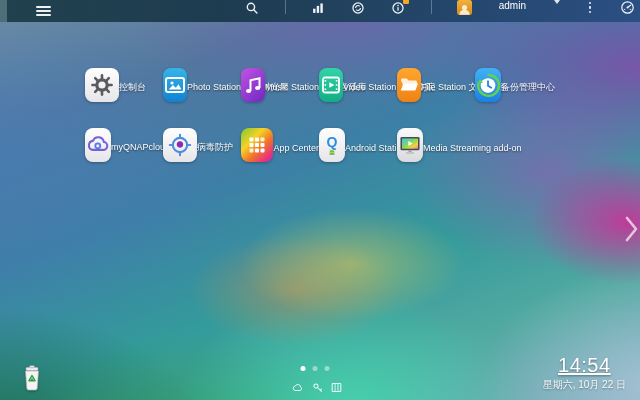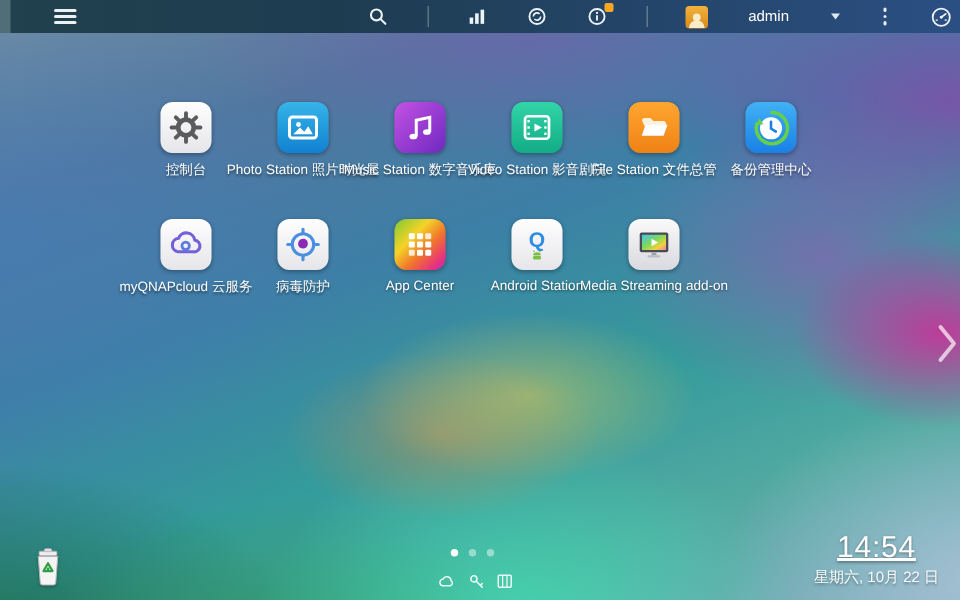--- a/index.html
+++ b/index.html
@@ -8,21 +8,21 @@
 
   
   .topbar {
     position:absolute; top:0; left:0; right:0; height:22px;
     background:linear-gradient(90deg,#22414e 0%,#1e3c50 35%,#24466b 70%,#2b4f83 100%);
     display:flex; align-items:center; z-index:5;
   }
   .topbar-left-strip { position:absolute; left:0; top:0; width:7px; height:22px; background:rgba(190,215,220,.30); }
   .hamburger { position:absolute; left:36px; top:4px; width:15px; height:14px; display:flex; flex-direction:column; justify-content:center; gap:2px; cursor:pointer; }
   .hamburger span { display:block; height:2px; background:#eaf2f2; border-radius:1px; }
-  .topbar-right { position:absolute; right:5px; top:0; height:22px; display:flex; align-items:center; gap:25px; }
+  .topbar-right { position:absolute; right:5px; top:0; height:22px; display:flex; align-items:flex-start; gap:25px; }
   .tb-icon { width:15px; height:15px; display:flex; align-items:center; justify-content:center; position:relative; cursor:pointer; }
   .tb-sep { width:1px; height:14px; background:rgba(255,255,255,.28); }
   .badge { position:absolute; top:-2px; right:-3px; width:6px; height:6px; background:#f5a623; border-radius:1.5px; }
   .avatar { width:15px; height:15px; border-radius:2.5px; background:linear-gradient(#f2b23c,#d8881a); display:flex; align-items:flex-end; justify-content:center; overflow:hidden; }
   .admin-label { color:#fff; font-size:10px; margin-left:2px; }
   .caret-down { width:0; height:0; border-left:3.5px solid transparent; border-right:3.5px solid transparent; border-top:4px solid #dfe8ee; margin-left:3px; }
   .dots-v { display:flex; flex-direction:column; gap:2px; align-items:center; width:10px; }
   .dots-v i { width:2.5px; height:2.5px; border-radius:50%; background:#e8eef2; }
 
   
@@ -38,21 +38,21 @@
       radial-gradient(240px 150px at 55% 102%, rgba(60,225,175,.7), transparent 75%),
       radial-gradient(210px 130px at 30% 108%, rgba(40,150,90,.75), transparent 75%),
       radial-gradient(260px 170px at 0% 112%, rgba(25,95,60,.85), transparent 80%),
       radial-gradient(230px 160px at 102% 96%, rgba(185,205,225,.65), transparent 75%),
       radial-gradient(320px 220px at 0% 35%, rgba(70,125,185,.6), transparent 75%),
       linear-gradient(160deg,#6d8ba3 0%,#52779f 18%,#3d7fa6 40%,#349b9b 62%,#52a9a2 80%,#7fa9bb 100%);
   }
 
   
   .apps { position:absolute; left:85px; top:46px; display:grid; grid-template-columns:repeat(6,78px); row-gap:26px; }
-  .app { display:flex; flex-direction:column; align-items:center; cursor:pointer; }
+  .app { display:flex; flex-direction:row; align-items:center; cursor:pointer; }
   .tile { width:34px; height:34px; border-radius:8px; box-shadow:0 1px 3px rgba(0,0,0,.3); display:flex; align-items:center; justify-content:center; }
   .t-white  { background:linear-gradient(#fefefe,#e6e6ea); }
   .t-photo  { background:linear-gradient(#36b4e8,#1181d2); }
   .t-music  { background:linear-gradient(135deg,#c452e4,#6e28c0); }
   .t-video  { background:linear-gradient(#32d4a8,#12ac86); }
   .t-file   { background:linear-gradient(#ffa630,#ef8214); }
   .t-backup { background:linear-gradient(#41b1f5,#1a80e6); }
   .t-appc   { background:linear-gradient(135deg,#7dc832 0%,#f5d327 35%,#f0762b 60%,#e8327d 85%,#b92bc0 100%); }
   .t-media  { background:linear-gradient(#fafafa,#d9d9df); }
   .app-label { margin-top:5px; font-size:9px; color:#fff; white-space:nowrap; text-shadow:0 1px 2px rgba(0,0,0,.55); }

